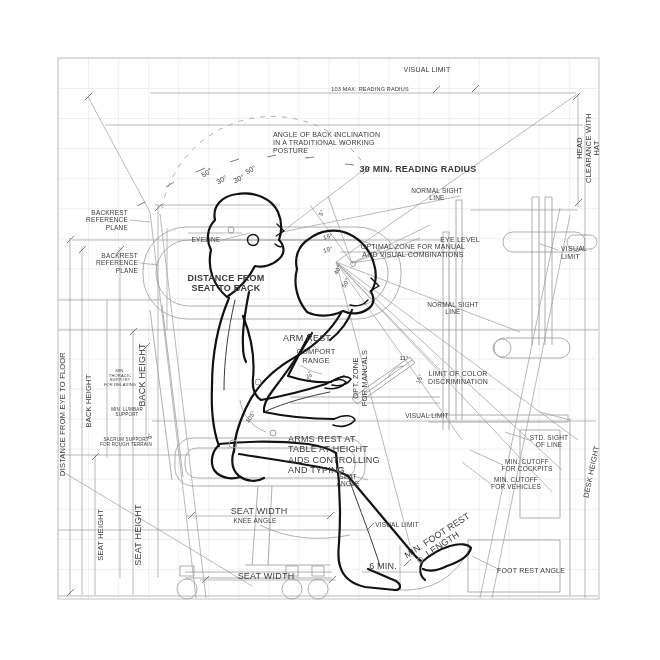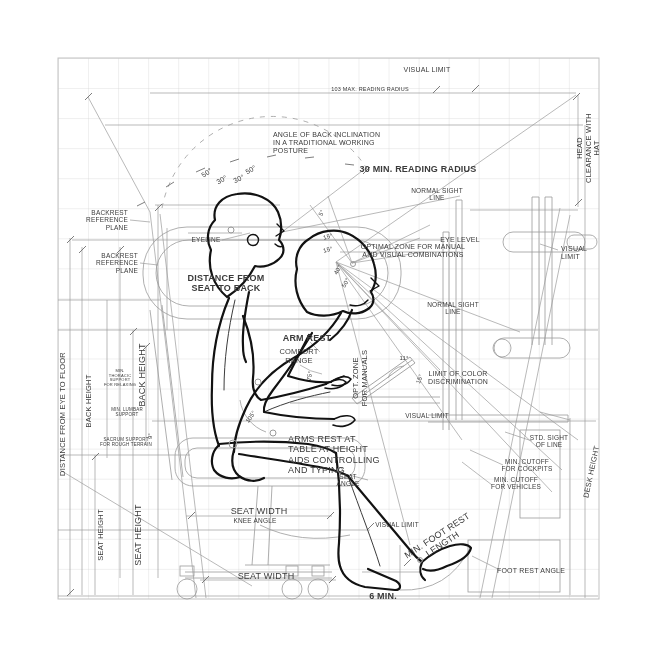--- a/index.html
+++ b/index.html
@@ -153,22 +153,22 @@
 LINE</div>
       <div class="lbl" style="left: 128px; top: 220px; font-size: 6.5px; text-align: right; transform: translate(-100%, -50%) rotate(0deg);">BACKREST
 REFERENCE
 PLANE</div>
       <div class="lbl" style="left: 138px; top: 263px; font-size: 6.5px; text-align: right; transform: translate(-100%, -50%) rotate(0deg);">BACKREST
 REFERENCE
 PLANE</div>
       <div class="lbl" style="left: 206px; top: 240px; font-size: 6.5px; text-align: center; transform: translate(-50%, -50%) rotate(0deg);">EYELINE</div>
       <div class="lbl" style="left: 226px; top: 283px; font-size: 9px; text-align: center; transform: translate(-50%, -50%) rotate(0deg); font-weight: bold;">DISTANCE FROM
 SEAT TO BACK</div>
-      <div class="lbl" style="left: 307px; top: 338px; font-size: 9px; text-align: center; transform: translate(-50%, -50%) rotate(0deg); font-weight: bold;">ARM REST</div>
-      <div class="lbl" style="left: 299px; top: 357px; font-size: 7.5px; text-align: center; transform: translate(-50%, -50%) rotate(0deg);">COMFORT
+      <div class="lbl" style="left: 307px; top: 338px; font-size: 9px; text-align: center; transform: translate(-50%, -50%) rotate(0deg);">ARM REST</div>
+      <div class="lbl" style="left: 316px; top: 357px; font-size: 7.5px; text-align: center; transform: translate(-50%, -50%) rotate(0deg);">COMFORT
 RANGE</div>
       <div class="lbl" style="left: 361px; top: 378px; font-size: 7.5px; text-align: center; transform: translate(-50%, -50%) rotate(-90deg);">OPT. ZONE
 FOR MANUALS</div>
       <div class="lbl" style="left: 404px; top: 358px; font-size: 6px; text-align: center; transform: translate(-50%, -50%) rotate(0deg);">11°</div>
       <div class="lbl" style="left: 420px; top: 379px; font-size: 6px; text-align: center; transform: translate(-50%, -50%) rotate(-70deg);">15°</div>
       <div class="lbl" style="left: 458px; top: 378px; font-size: 7px; text-align: center; transform: translate(-50%, -50%) rotate(0deg);">LIMIT OF COLOR
 DISCRIMINATION</div>
       <div class="lbl" style="left: 427px; top: 416px; font-size: 6.5px; text-align: center; transform: translate(-50%, -50%) rotate(0deg);">VISUAL LIMIT</div>
       <div class="lbl" style="left: 549px; top: 441px; font-size: 6.5px; text-align: center; transform: translate(-50%, -50%) rotate(0deg);">STD. SIGHT
 OF LINE</div>
@@ -196,21 +196,21 @@
 TABLE AT HEIGHT
 AIDS CONTROLLING
 AND TYPING</div>
       <div class="lbl" style="left: 348px; top: 480px; font-size: 6.5px; text-align: center; transform: translate(-50%, -50%) rotate(0deg);">SEAT
 ANGLE</div>
       <div class="lbl" style="left: 259px; top: 511px; font-size: 9px; text-align: center; transform: translate(-50%, -50%) rotate(0deg);">SEAT WIDTH</div>
       <div class="lbl" style="left: 255px; top: 521px; font-size: 6.5px; text-align: center; transform: translate(-50%, -50%) rotate(0deg);">KNEE ANGLE</div>
       <div class="lbl" style="left: 397px; top: 525px; font-size: 6.5px; text-align: center; transform: translate(-50%, -50%) rotate(0deg);">VISUAL LIMIT</div>
       <div class="lbl" style="left: 440px; top: 540px; font-size: 9px; text-align: center; transform: translate(-50%, -50%) rotate(-33deg);">MIN. FOOT REST
 LENGTH</div>
-      <div class="lbl" style="left: 383px; top: 596px; font-size: 9px; text-align: right; transform: translate(-50%, -50%) rotate(0deg); font-weight: bold;">6 MIN.</div>
+      <div class="lbl" style="left: 383px; top: 566px; font-size: 9px; text-align: right; transform: translate(-50%, -50%) rotate(0deg);">6 MIN.</div>
       <div class="lbl" style="left: 531px; top: 571px; font-size: 7px; text-align: center; transform: translate(-50%, -50%) rotate(0deg);">FOOT REST ANGLE</div>
       <div class="lbl" style="left: 266px; top: 576px; font-size: 9px; text-align: center; transform: translate(-50%, -50%) rotate(0deg);">SEAT WIDTH</div>
       <div class="lbl" style="left: 207px; top: 173px; font-size: 7px; text-align: center; transform: translate(-50%, -50%) rotate(-35deg);">50°</div>
       <div class="lbl" style="left: 222px; top: 180px; font-size: 7px; text-align: center; transform: translate(-50%, -50%) rotate(-30deg);">30°</div>
       <div class="lbl" style="left: 239px; top: 179px; font-size: 7px; text-align: center; transform: translate(-50%, -50%) rotate(-25deg);">30°</div>
       <div class="lbl" style="left: 251px; top: 170px; font-size: 7px; text-align: center; transform: translate(-50%, -50%) rotate(-30deg);">50°</div>
       <div class="lbl" style="left: 322px; top: 213px; font-size: 6px; text-align: center; transform: translate(-50%, -50%) rotate(-65deg);">5°</div>
       <div class="lbl" style="left: 328px; top: 237px; font-size: 6px; text-align: center; transform: translate(-50%, -50%) rotate(-15deg);">15°</div>
       <div class="lbl" style="left: 328px; top: 250px; font-size: 6px; text-align: center; transform: translate(-50%, -50%) rotate(-15deg);">15°</div>
       <div class="lbl" style="left: 338px; top: 270px; font-size: 6px; text-align: center; transform: translate(-50%, -50%) rotate(-60deg);">40°</div>

